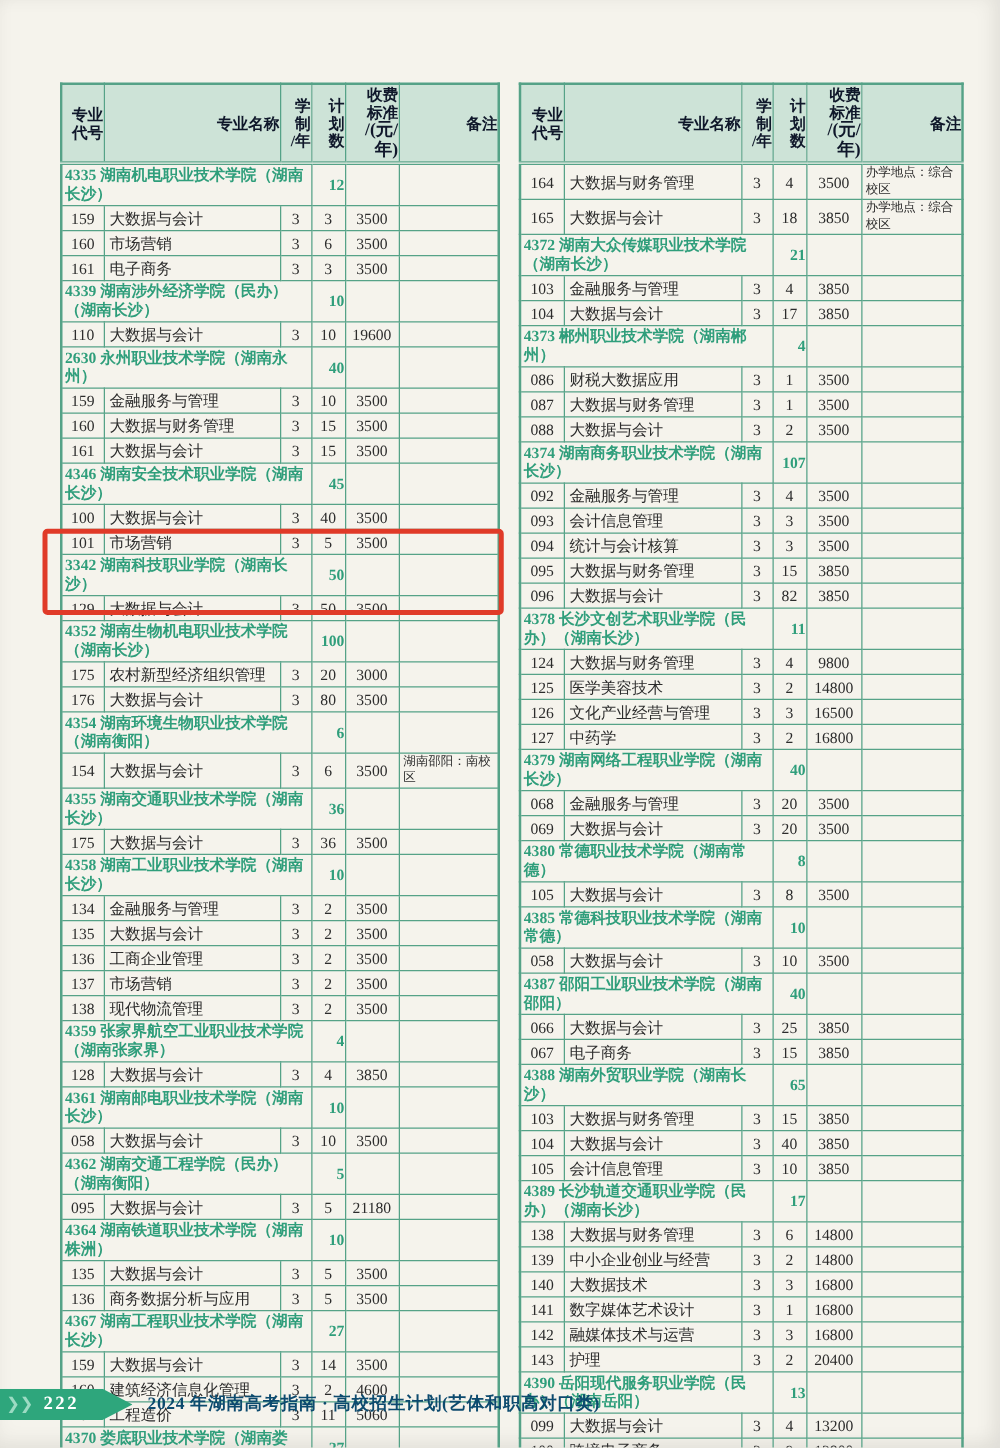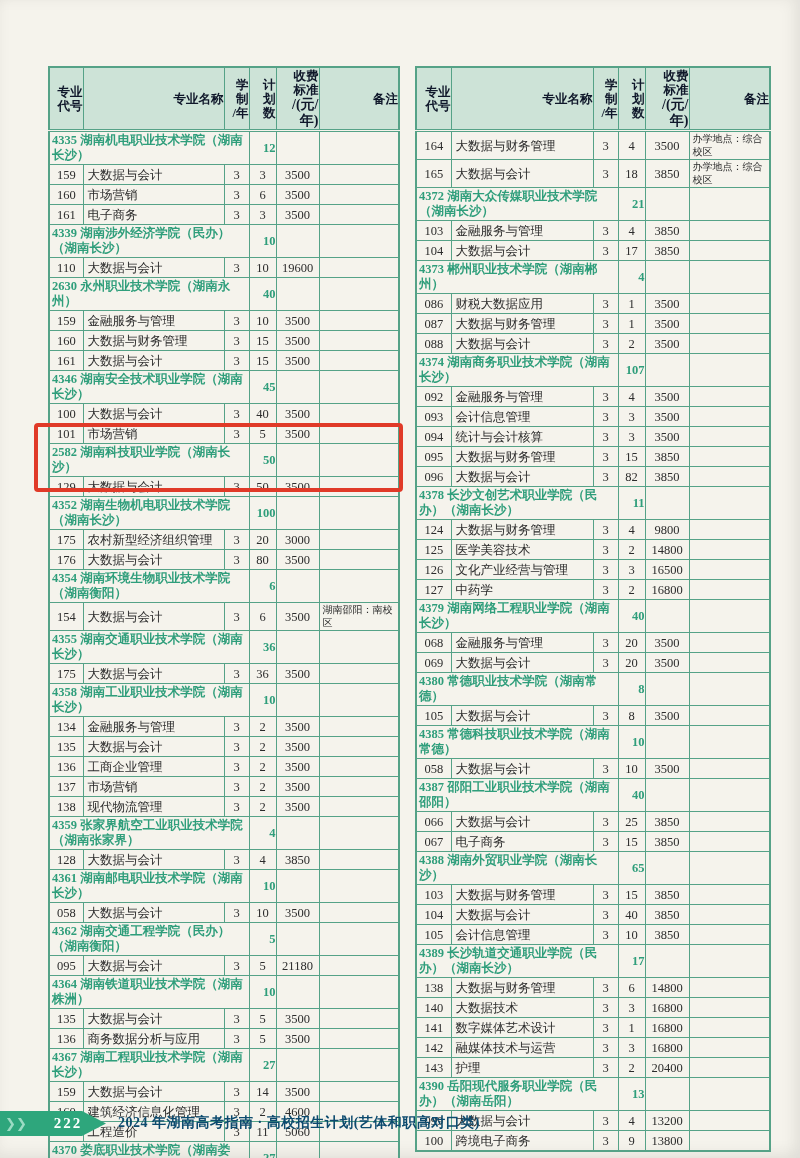--- a/index.html
+++ b/index.html
@@ -36,21 +36,21 @@
   }
   .footer{position:absolute;top:1110px;left:0;width:100%;height:27px}
   .page-badge{
     position:absolute;left:0;top:1px;width:106px;height:25px;
     background:var(--footer_green,#2ea67c);
     clip-path:polygon(0 0,82px 0,106px 50%,82px 100%,0 100%);
     display:flex;align-items:center;
   }
   .chevrons{color:rgba(230,255,244,.6);font-size:13px;letter-spacing:0;margin-left:5px;
             font-family:"DejaVu Sans",sans-serif}
-  .pnum{color:#fff;font-weight:bold;font-size:15px;margin-left:27px;letter-spacing:2px}
+  .pnum{color:#fff;font-weight:bold;font-size:15px;margin-left:8px;letter-spacing:2px}
   .ftext{position:absolute;left:118px;top:4px;font-size:14px;font-weight:bold;color:#0c4a6e;
          letter-spacing:.5px}
 </style>
 </head>
 <body>
 
 <div class="page">
 
   <div class="col left" id="left-table-wrap" style="position:absolute">
     <table>
@@ -169,21 +169,21 @@
           </tr>
           <tr class="major">
             <td class="num">101</td>
             <td class="mname">市场营销</td>
             <td class="num">3</td>
             <td class="num">5</td>
             <td class="num">3500</td>
             <td class="remark"></td>
           </tr>
           <tr class="inst hl">
-            <td class="iname" colspan="3">2582 湖南科技职业学院（湖南长沙）</td>
+            <td class="iname" colspan="3">3342 湖南科技职业学院（湖南长沙）</td>
             <td class="num plan">50</td>
             <td></td>
             <td></td>
           </tr>
           <tr class="major hl">
             <td class="num">129</td>
             <td class="mname">大数据与会计</td>
             <td class="num">3</td>
             <td class="num">50</td>
             <td class="num">3500</td>
@@ -679,20 +679,28 @@
           </tr>
           <tr class="major">
             <td class="num">138</td>
             <td class="mname">大数据与财务管理</td>
             <td class="num">3</td>
             <td class="num">6</td>
             <td class="num">14800</td>
             <td class="remark"></td>
           </tr>
           <tr class="major">
+            <td class="num">139</td>
+            <td class="mname">中小企业创业与经营</td>
+            <td class="num">3</td>
+            <td class="num">2</td>
+            <td class="num">14800</td>
+            <td class="remark"></td>
+          </tr>
+          <tr class="major">
             <td class="num">140</td>
             <td class="mname">大数据技术</td>
             <td class="num">3</td>
             <td class="num">3</td>
             <td class="num">16800</td>
             <td class="remark"></td>
           </tr>
           <tr class="major">
             <td class="num">141</td>
             <td class="mname">数字媒体艺术设计</td>

